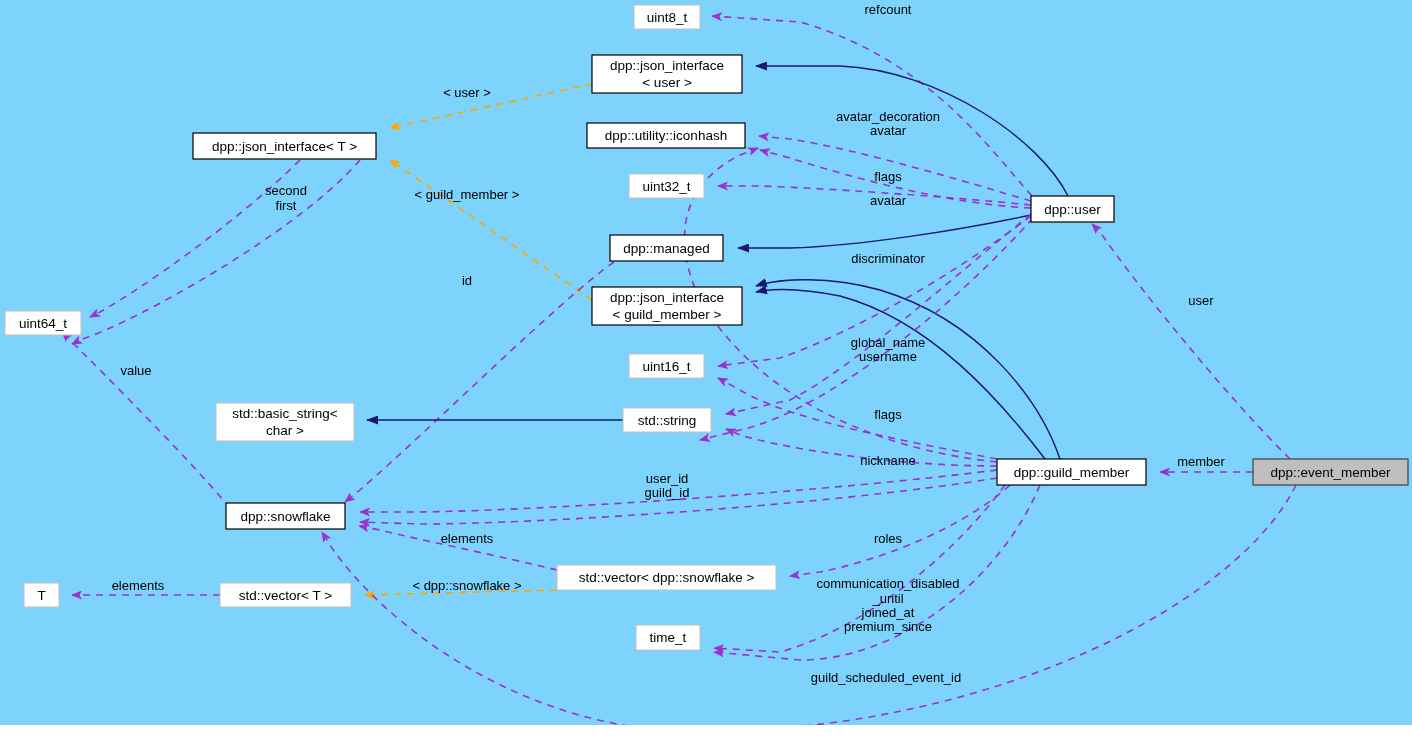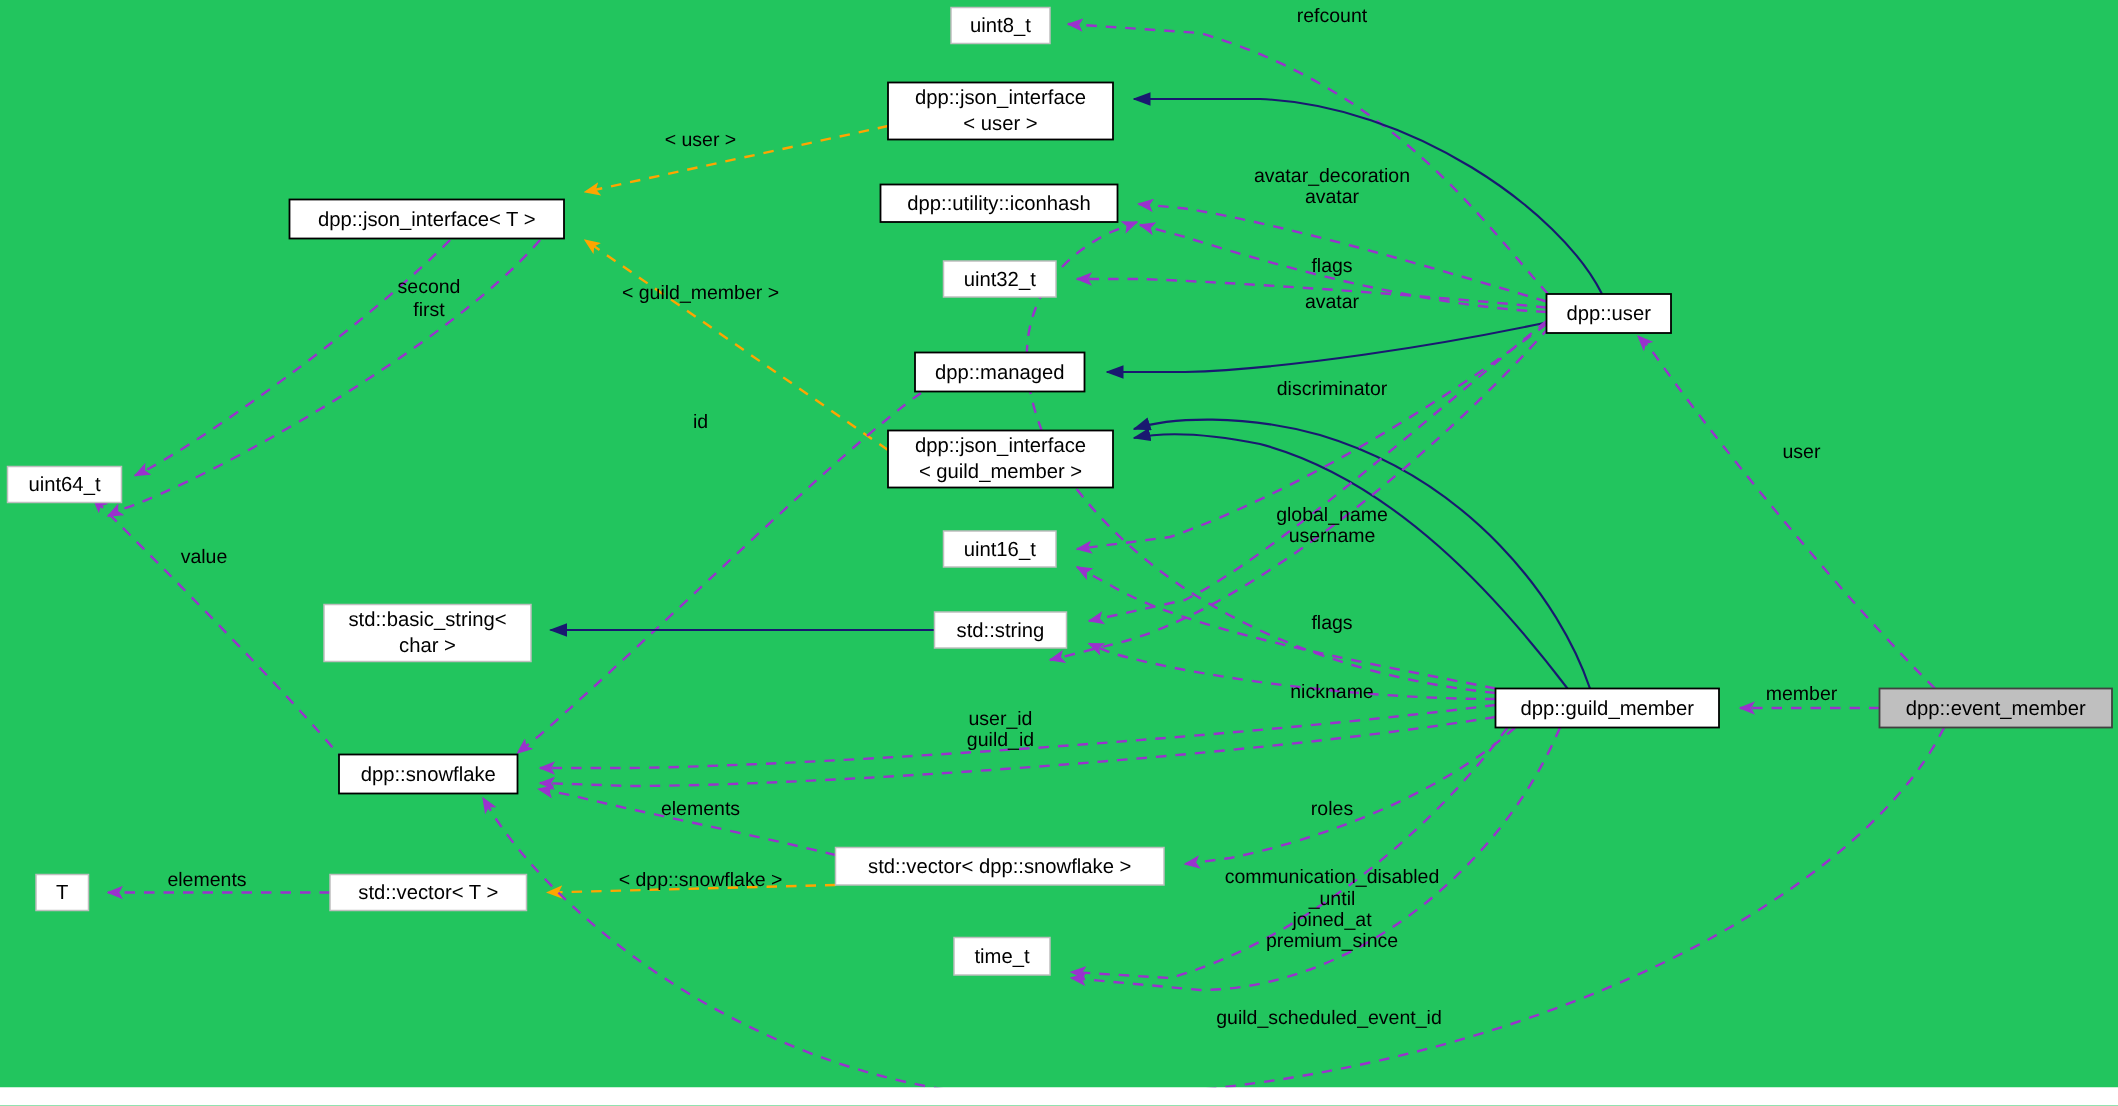--- a/index.html
+++ b/index.html
@@ -5,21 +5,21 @@
 <style>
   html, body {
     margin: 0;
     padding: 0;
     background: #ffffff;
   }
   #diagram-root {
     position: relative;
     width: 1412px;
     height: 725px;
-    background: #22c55e;
+    background: #7dd3fc;
     font-family: "Liberation Sans", sans-serif;
     overflow: hidden;
   }
   svg#graph {
     position: absolute;
     left: 0;
     top: 0;
     width: 1412px;
     height: 737px;
     display: block;

